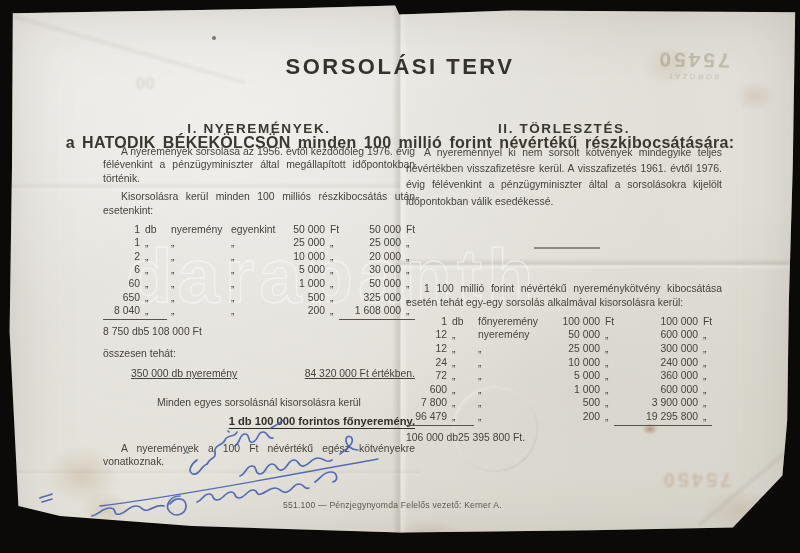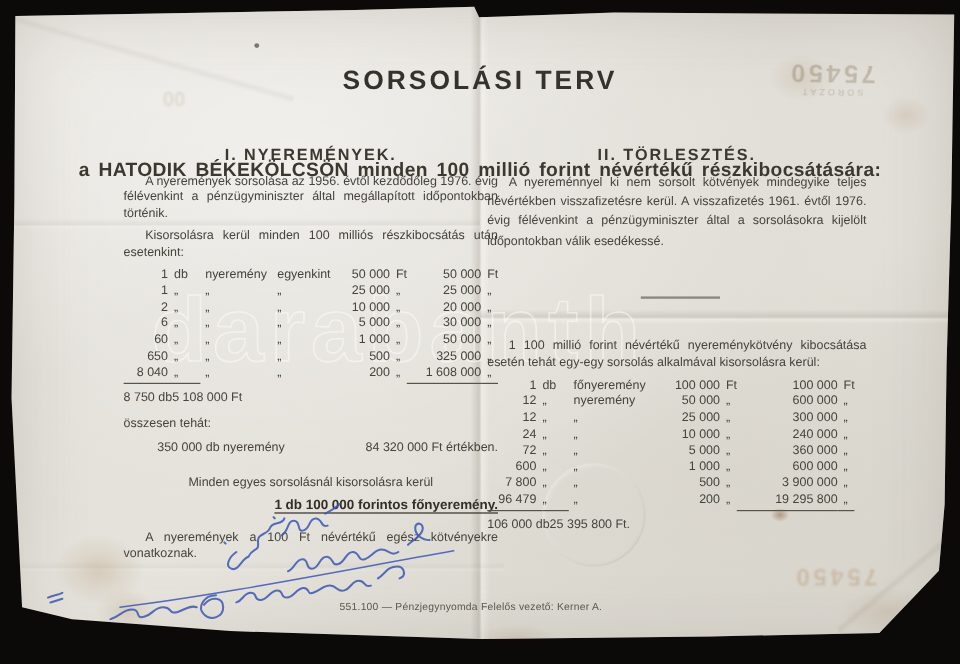--- a/index.html
+++ b/index.html
@@ -65,21 +65,21 @@
   .tbl-right .trow span:nth-child(3){padding-left:4px;}
   .tbl-right .trow span:nth-child(4){text-align:right;}
   .tbl-right .trow span:nth-child(5){padding-left:5px;}
   .tbl-right .trow span:nth-child(6){text-align:right;}
   .tbl-right .trow span:nth-child(7){padding-left:5px;}
   .tbl-right .trow.last span:nth-child(1),.tbl-right .trow.last span:nth-child(2),
   .tbl-right .trow.last span:nth-child(6),.tbl-right .trow.last span:nth-child(7)
    {border-bottom:1.4px solid #56534b;padding-bottom:1px;}
   .ttotal{display:flex;margin-top:4px;padding-top:1px;}
   .summary-intro{margin-top:9px;}
-  .summary-row{display:flex;justify-content:space-between;padding-left:28px;margin-top:6px;}
+  .summary-row{display:flex;justify-content:space-between;padding-left:28px;margin-top:6px;text-decoration:underline;}
   .hl1{text-align:center;margin-top:15px;}
   .hl2{
     text-align:right;margin-top:6px;font-weight:700;font-size:11.2px;color:#332f27;
     text-decoration:underline;text-underline-offset:3px;
   }
   .note{margin-top:13px;}
   .imprint{
     position:absolute;left:283px;top:500px;font-size:8.6px;color:#5a574e;letter-spacing:.2px;
   }
   .watermark{

